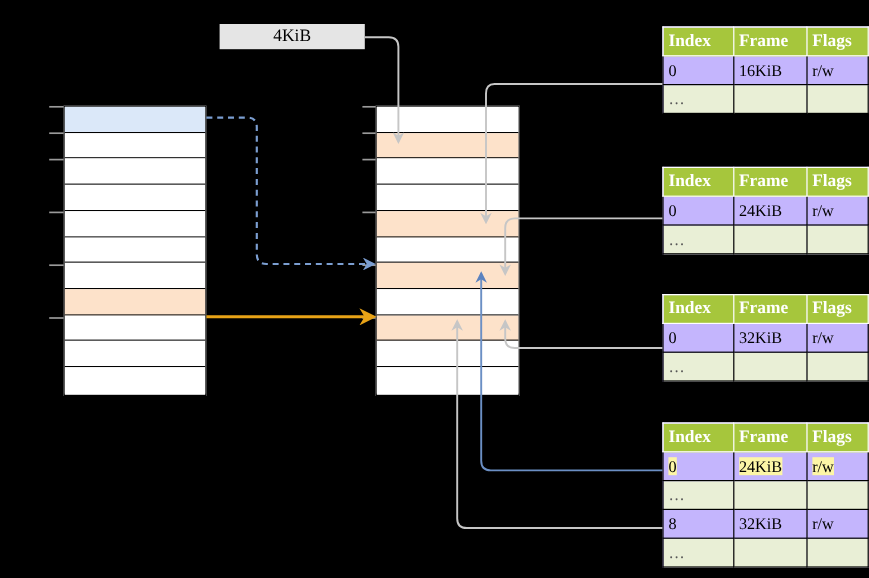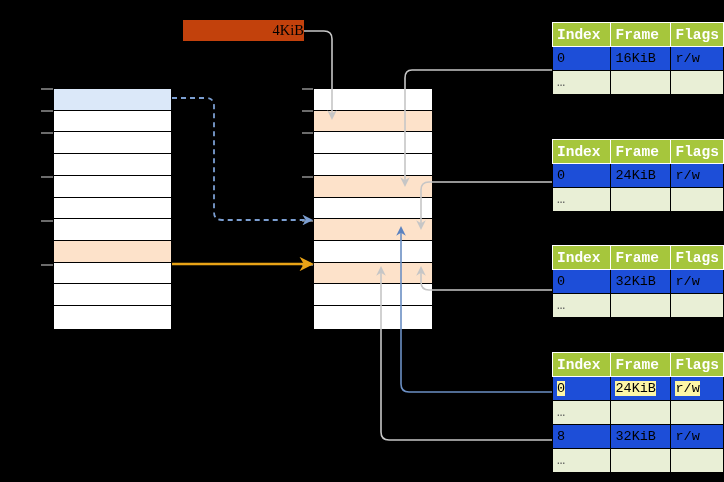--- a/index.html
+++ b/index.html
@@ -12,33 +12,33 @@
 
   
   .memcol{border:1.5px solid #000;background:#fff;}
   .memrow{box-sizing:border-box;border-bottom:1.5px solid #000;background:#fff;}
   .memrow:last-child{border-bottom:none;}
   .memrow.blue{background:#dbe8f9;}
   .memrow.peach{background:#fde2ca;}
 
   
   .pt{position:absolute;border-collapse:collapse;border:1.5px solid #9c2;
-      background:#1d4ed8;font-size:13.5px;font-family:Liberation Mono, monospace;}
+      background:#c4b5fd;font-size:13.5px;}
   .pt th,.pt td{border:1px solid #000;padding:1px 4px;text-align:left;
       height:24px;box-sizing:border-box;font-weight:normal;}
   .pt th{background:#a6c63c;color:#fff;font-weight:bold;border-color:#fff;
       font-size:14.5px;}
   .pt tr.ell td{background:#e9efd6;color:#555;letter-spacing:1px;}
   .pt col.c-index{width:60px;}
   .pt col.c-frame{width:62px;}
   .pt col.c-flags{width:52px;}
 
   
-  .sizebox{position:absolute;background:#c2410c;color:#000;
-      font-size:14.5px;text-align:right;line-height:21px;height:21px;}
+  .sizebox{position:absolute;background:#e5e5e5;color:#000;
+      font-size:14.5px;text-align:center;line-height:21px;height:21px;}
 
   
   svg.ov{position:absolute;left:0;top:0;width:724px;height:482px;
       pointer-events:none;overflow:visible;}
 </style>
 </head>
 <body>
 
 <div id="canvas">
 

